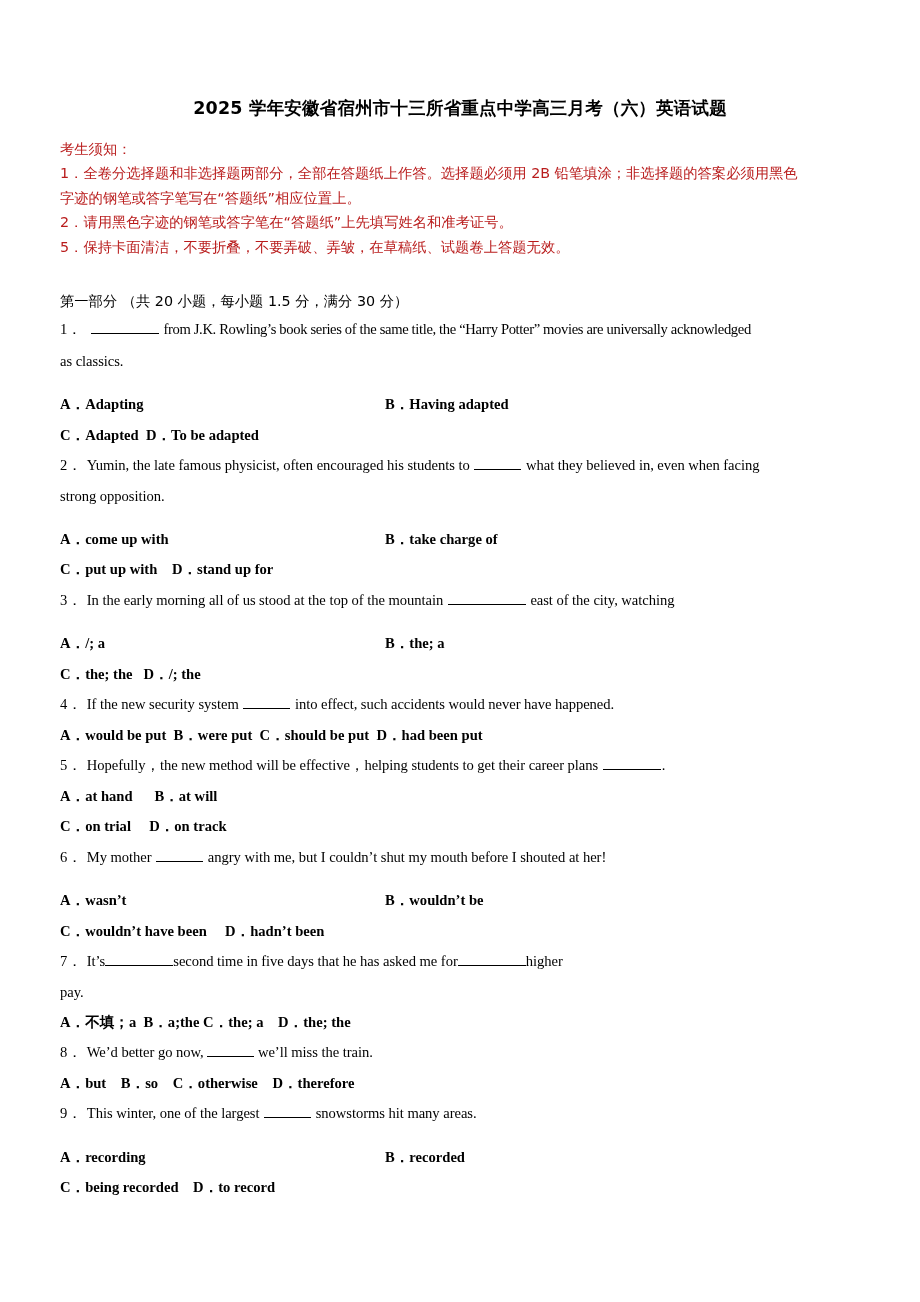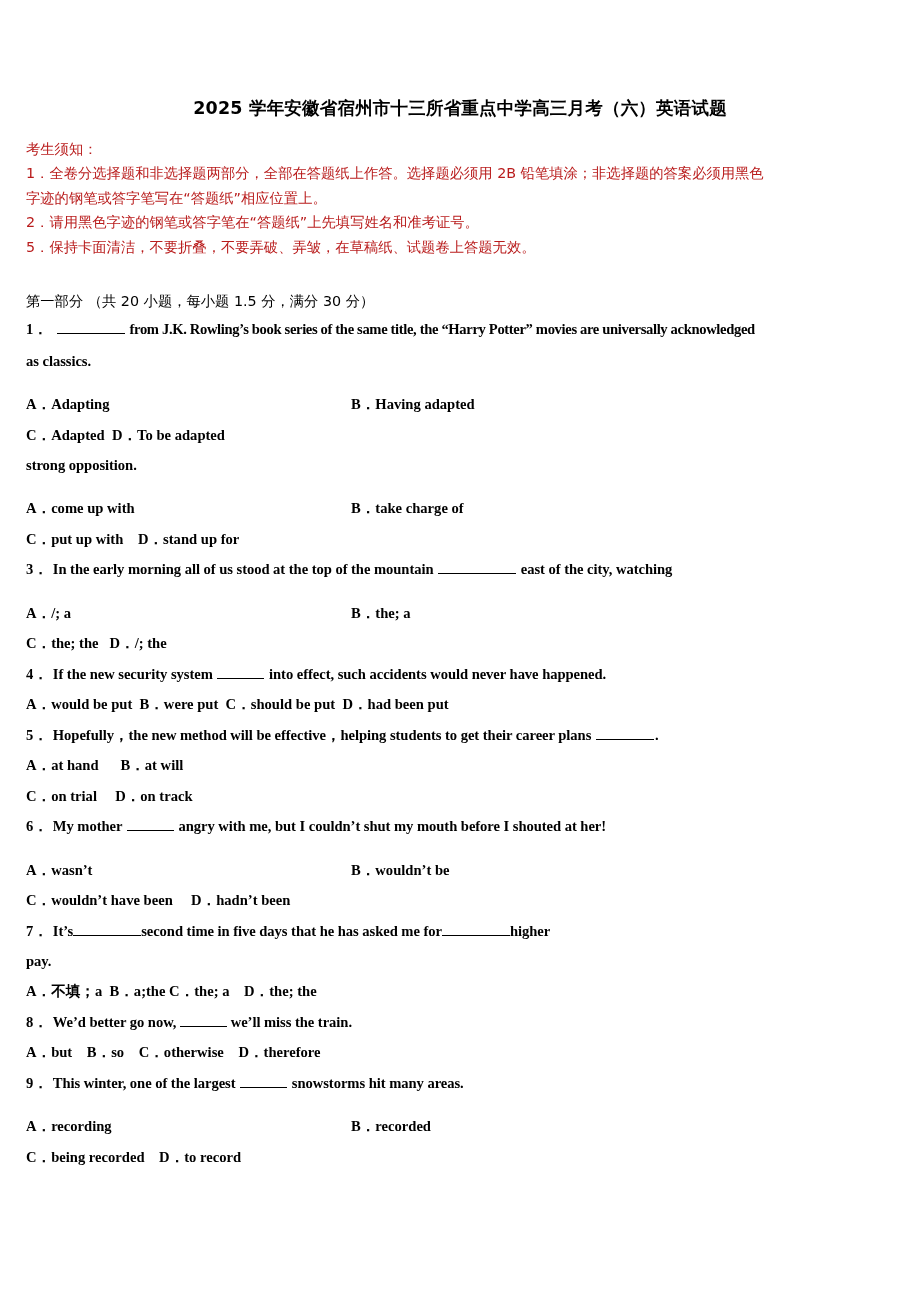--- a/index.html
+++ b/index.html
@@ -12,21 +12,21 @@
     height: 1302px;
     font-family: "Liberation Serif", "DejaVu Serif", serif;
     color: #000000;
     -webkit-font-smoothing: antialiased;
   }
   .page {
     position: relative;
     width: 920px;
     height: 1302px;
     box-sizing: border-box;
-    padding: 0 26px;
+    padding: 0 60px;
     overflow: hidden;
   }
 
   
   .doc-title {
     margin: 0;
     padding-top: 98px;
     text-align: center;
     font-family: "DejaVu Sans", "Liberation Sans", sans-serif;
     font-size: 17.5px;
@@ -55,21 +55,21 @@
     font-family: "DejaVu Sans", "Liberation Sans", sans-serif;
     font-size: 14.3px;
     line-height: 24px;
   }
 
   
   .qblock { margin: 0; }
   .qline {
     margin: 0;
     font-family: "Liberation Serif", "DejaVu Serif", serif;
-    font-weight: bold;
+    font-weight: normal;
     font-size: 14.6px;
     line-height: 30.5px;
     white-space: nowrap;
     letter-spacing: -0.05px;
   }
   .qline.wide { letter-spacing: -0.35px; }
   .qline.tall { line-height: 33px; }
   .qline.cont { line-height: 30px; }
 
   
@@ -132,20 +132,21 @@
     <p class="qline wide tall"><span>1．</span><span class="sp-md"></span><span class="blank b-l"></span> <span>from J.K. Rowling’s book series of the same title, the “Harry Potter” movies are universally acknowledged</span></p>
     <p class="qline cont">as classics.</p>
     <div class="opt-row">
       <span class="opt-col-a">A．Adapting</span>
       <span class="opt-col-b">B．Having adapted</span>
     </div>
     <p class="opt-single">C．Adapted  D．To be adapted</p>
   </div>
 
   <div class="qblock">
+    <p class="qline"><span>2．</span><span class="sp-sm"></span><span>Yumin, the late famous physicist, often encouraged his students to</span> <span class="blank b-s"></span> <span>what they believed in, even when facing</span></p>
     <p class="qline cont">strong opposition.</p>
     <div class="opt-row">
       <span class="opt-col-a">A．come up with</span>
       <span class="opt-col-b">B．take charge of</span>
     </div>
     <p class="opt-single">C．put up with    D．stand up for</p>
   </div>
 
   <div class="qblock">
     <p class="qline"><span>3．</span><span class="sp-sm"></span><span>In the early morning all of us stood at the top of the mountain</span> <span class="blank b-xl"></span> <span>east of the city, watching</span></p>

